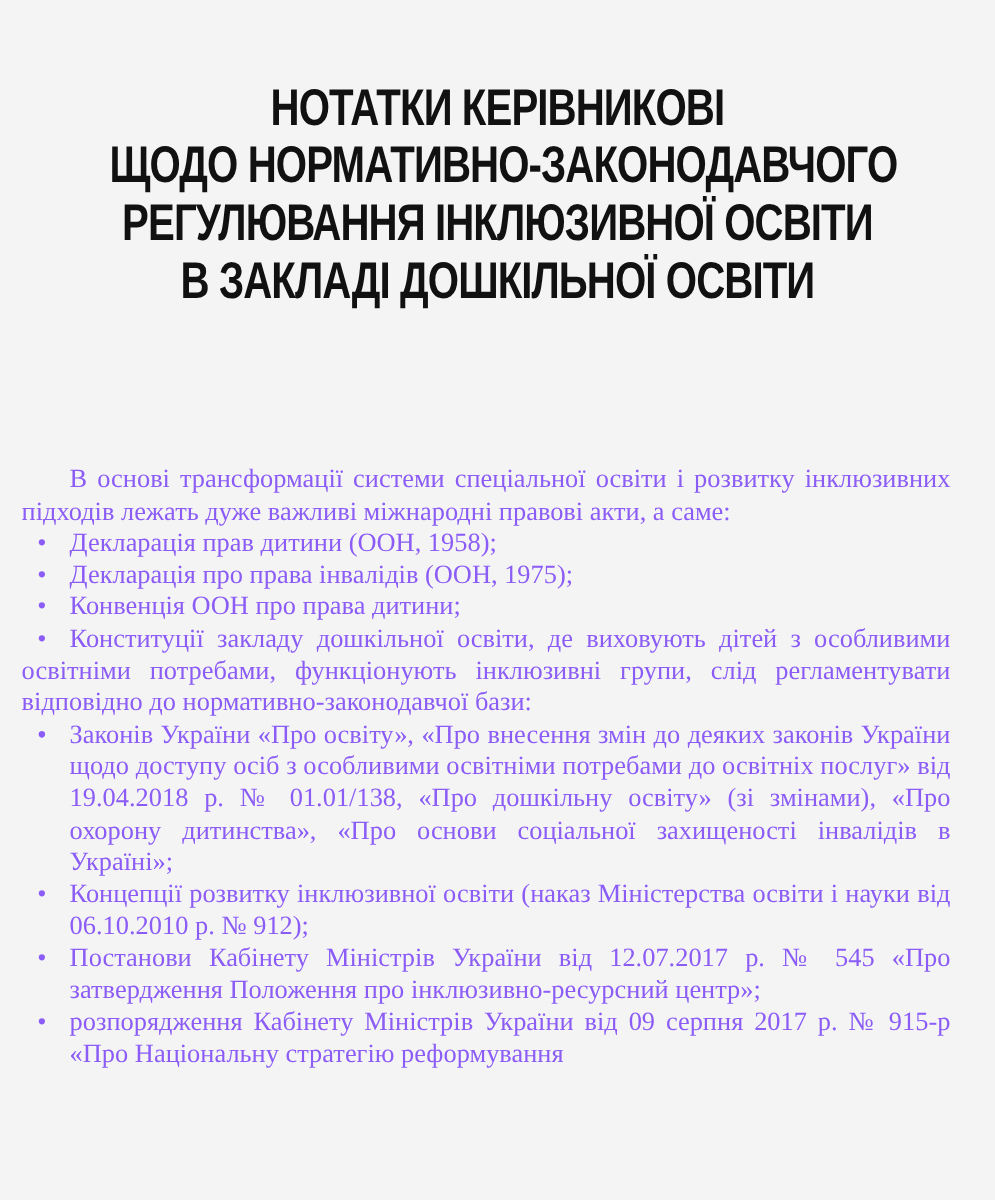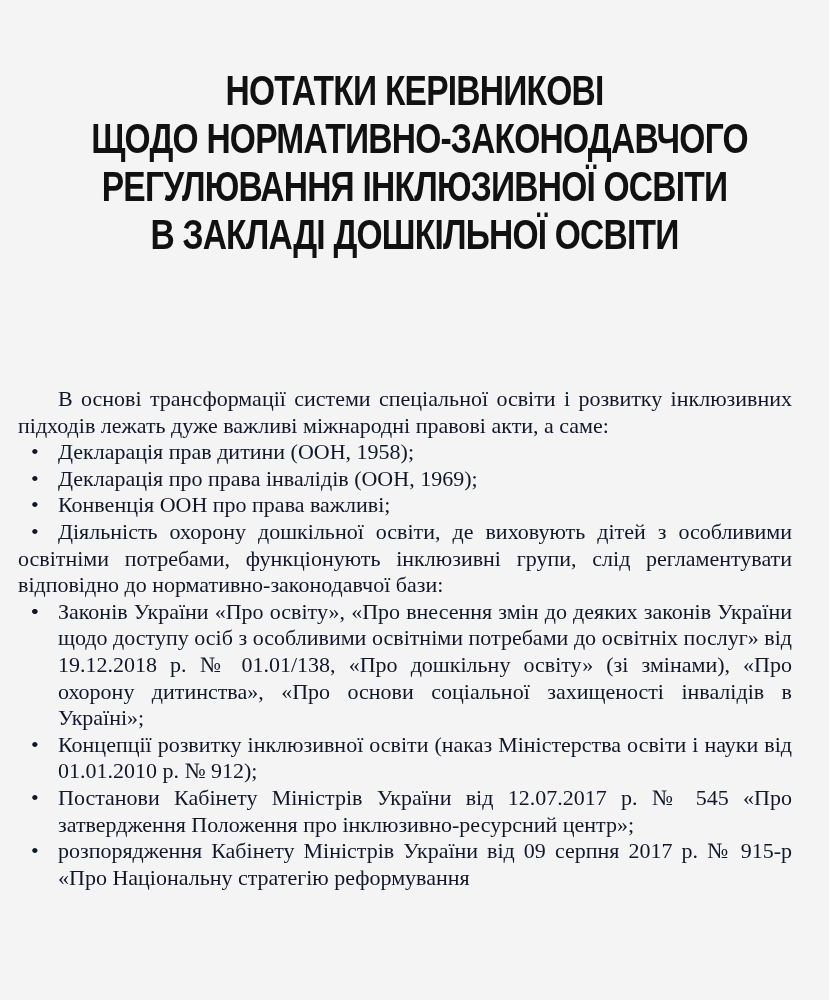--- a/index.html
+++ b/index.html
@@ -19,21 +19,21 @@
       transform: scaleX(0.78);
       transform-origin: 50% 0;
       color: #111;
     }
     .title div { white-space: nowrap; }
     .body {
       position: absolute; left: 18px; top: 342px; width: 774px;
       font-family: "Liberation Serif", serif;
       font-size: 22px;
       line-height: 26.6px;
-      color: #0f172a;
+      color: #8b5cf6;
     }
     .para { text-indent: 40px; text-align: justify; margin: 0; }
     .bullets { list-style: none; margin: 0; padding: 0; }
     .bullets li {
       position: relative; padding-left: 40px; text-align: justify;
     }
     .bullets li .dot {
       position: absolute; left: 13px; top: 0;
     }
   </style>
@@ -51,44 +51,44 @@
   <div class="body">
     <p class="para">В основі трансформації системи спеціальної освіти і розвитку інклюзивних підходів лежать дуже важливі міжнародні правові акти, а саме:</p>
 
     <ul class="bullets">
       <li>
         <span class="dot">•</span>
         <span>Декларація прав дитини (ООН, 1958);</span>
       </li>
       <li>
         <span class="dot">•</span>
-        <span>Декларація про права інвалідів (ООН, 1969);</span>
+        <span>Декларація про права інвалідів (ООН, 1975);</span>
       </li>
       <li>
         <span class="dot">•</span>
-        <span>Конвенція ООН про права важливі;</span>
+        <span>Конвенція ООН про права дитини;</span>
       </li>
       <li>
         <span class="dot">•</span>
       </li>
     </ul>
 
-    <p class="para">Діяльність охорону дошкільної освіти, де виховують дітей з особливими освітніми потребами, функціонують інклюзивні групи, слід регламентувати відповідно до нормативно-законодавчої бази:</p>
+    <p class="para">Конституції закладу дошкільної освіти, де виховують дітей з особливими освітніми потребами, функціонують інклюзивні групи, слід регламентувати відповідно до нормативно-законодавчої бази:</p>
 
     <ul class="bullets">
       <li>
         <span class="dot">•</span>
       </li>
       <li>
         <span class="dot">•</span>
-        <span>Законів України «Про освіту», «Про внесення змін до деяких законів України щодо доступу осіб з особливими освітніми потребами до освітніх послуг» від 19.12.2018 р. № 01.01/138, «Про дошкільну освіту» (зі змінами), «Про охорону дитинства», «Про основи соціальної захищеності інвалідів в Україні»;</span>
+        <span>Законів України «Про освіту», «Про внесення змін до деяких законів України щодо доступу осіб з особливими освітніми потребами до освітніх послуг» від 19.04.2018 р. № 01.01/138, «Про дошкільну освіту» (зі змінами), «Про охорону дитинства», «Про основи соціальної захищеності інвалідів в Україні»;</span>
       </li>
       <li>
         <span class="dot">•</span>
-        <span>Концепції розвитку інклюзивної освіти (наказ Міністерства освіти і науки від 01.01.2010 р. № 912);</span>
+        <span>Концепції розвитку інклюзивної освіти (наказ Міністерства освіти і науки від 06.10.2010 р. № 912);</span>
       </li>
       <li>
         <span class="dot">•</span>
         <span>Постанови Кабінету Міністрів України від 12.07.2017 р. № 545 «Про затвердження Положення про інклюзивно-ресурсний центр»;</span>
       </li>
       <li>
         <span class="dot">•</span>
         <span>розпорядження Кабінету Міністрів України від 09 серпня 2017 р. № 915-р «Про Національну стратегію реформування</span>
       </li>
     </ul>

